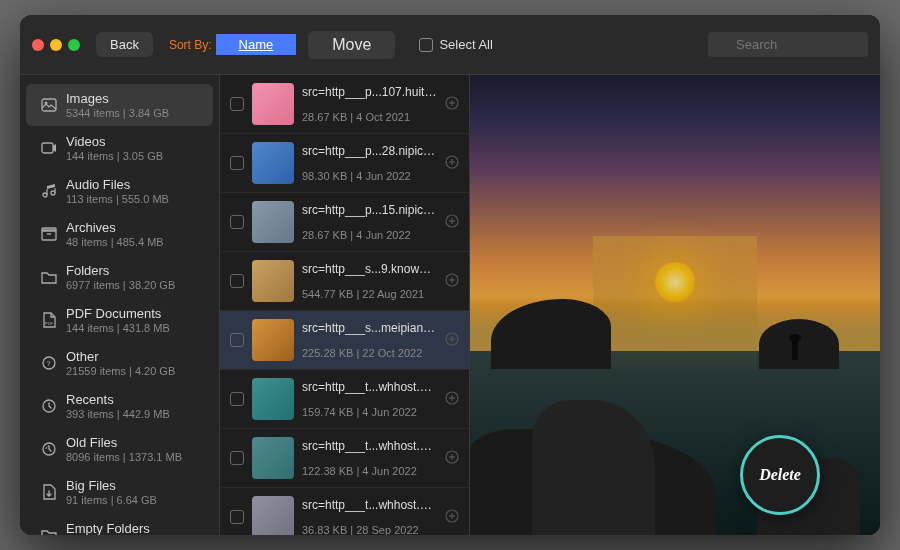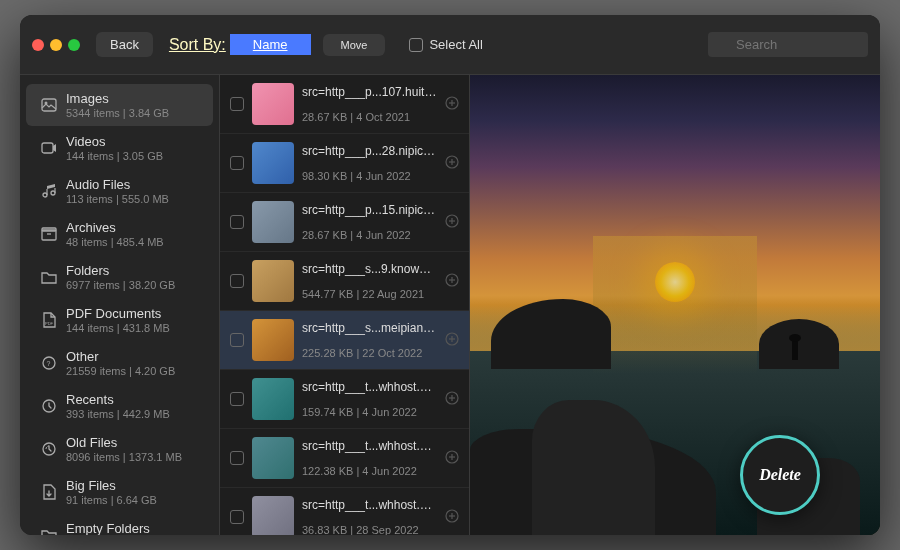--- a/index.html
+++ b/index.html
@@ -52,40 +52,39 @@
       background: #3a3a3a;
       border: none;
       border-radius: 6px;
       color: #e0e0e0;
       padding: 5px 14px;
       font-size: 13px;
       cursor: pointer;
       font-family: inherit;
     }
     .sort-label {
-      color: #fef9c3;
-      font-size: 16px;
+      color: #f97316;
+      font-size: 12px;
       margin-left: 8px;
-      text-decoration: underline;
     }
     .sort-value {
       background: #4a7aff;
       border-radius: 0;
       padding: 3px 23px;
       color: #fff;
       font-size: 13px;
       text-decoration: underline;
     }
     .move-btn {
       background: #3a3a3a;
       border: none;
       border-radius: 6px;
       color: #e0e0e0;
-      padding: 5px 18px;
-      font-size: 11px;
+      padding: 5px 24px;
+      font-size: 16px;
       cursor: pointer;
       font-family: inherit;
       margin-left: 4px;
     }
     .select-all-area {
       display: flex;
       align-items: center;
       gap: 6px;
       margin-left: 16px;
     }

